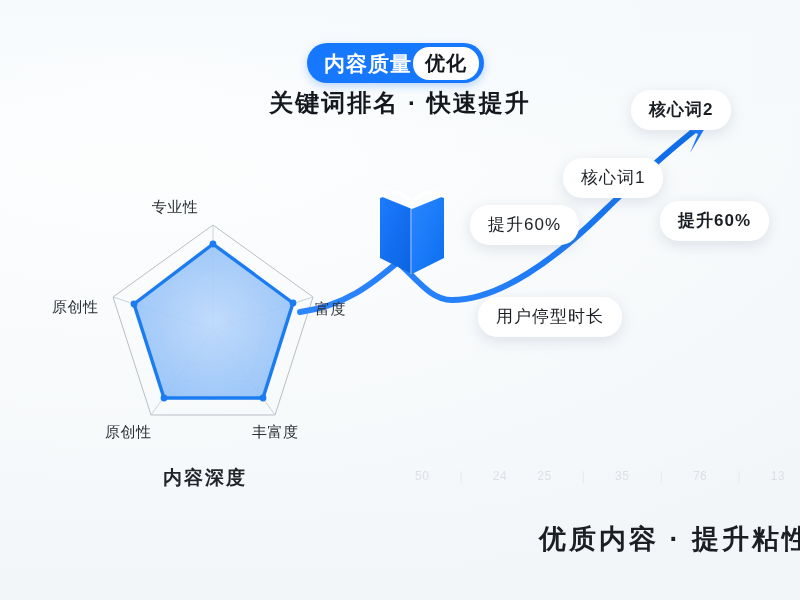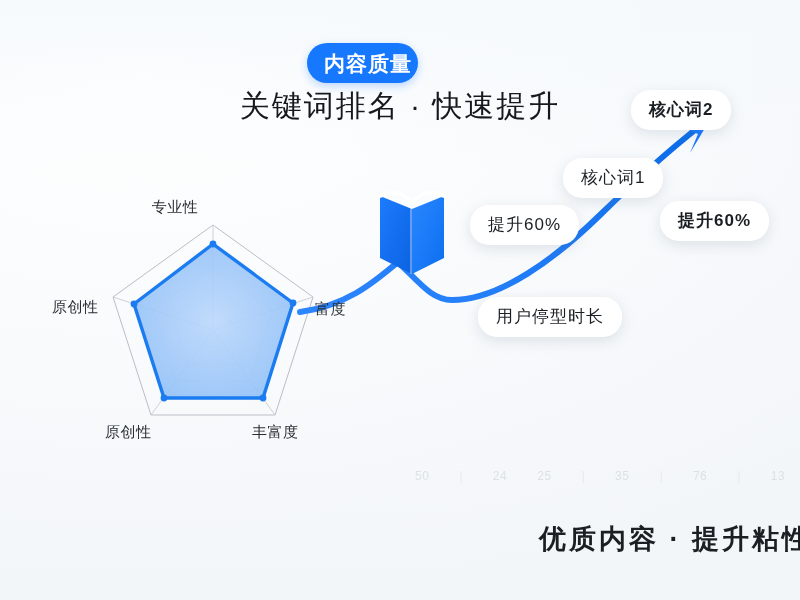--- a/index.html
+++ b/index.html
@@ -63,22 +63,22 @@
     padding: 6px 12px 7px;
   }
 
   
   .main-title {
     position: absolute;
     left: 0;
     top: 89px;
     width: 800px;
     text-align: center;
-    font-size: 30px;
-    font-weight: 400;
+    font-size: 24px;
+    font-weight: 700;
     color: #15191e;
     letter-spacing: 2px;
     line-height: 1.15;
     white-space: nowrap;
   }
   .bottom-title {
     position: absolute;
     left: 12px;
     top: 521px;
     width: 800px;
@@ -226,24 +226,26 @@
       <path d="M 380 196 L 380 258 L 412 274 L 412 209 Z" fill="url(#bookLeft)"></path>
       <path d="M 444 196 L 444 258 L 412 274 L 412 209 Z" fill="url(#bookRight)"></path>
       <path d="M 380 196 C 392 190, 404 192, 412 203" fill="none" stroke="#ffffff" stroke-width="4" stroke-linecap="round"></path>
       <path d="M 444 196 C 432 190, 420 192, 412 203" fill="none" stroke="#ffffff" stroke-width="4" stroke-linecap="round"></path>
       <path d="M 411 208 L 411 274" stroke="#ffffff" stroke-width="2" stroke-opacity="0.35"></path>
     </g>
   </svg>
 
   <div class="badge">
     <span class="badge-main">内容质量</span>
+    <span class="badge-pill">优化</span>
   </div>
 
   <div class="main-title">关键词排名 · 快速提升</div>
   <div class="bottom-title">优质内容 · 提升粘性</div>
+  <div class="sub-caption">内容深度</div>
 
   <div class="radar-wrap" style="left:0; top:0; width:800px; height:600px;border-radius:30px;">
     <span class="radar-label lbl-top">专业性</span>
     <span class="radar-label lbl-right">富度</span>
     <span class="radar-label lbl-bright">丰富度</span>
     <span class="radar-label lbl-bleft">原创性</span>
     <span class="radar-label lbl-left">原创性</span>
   </div>
 
   <div class="pill pill-core2">核心词2</div>

